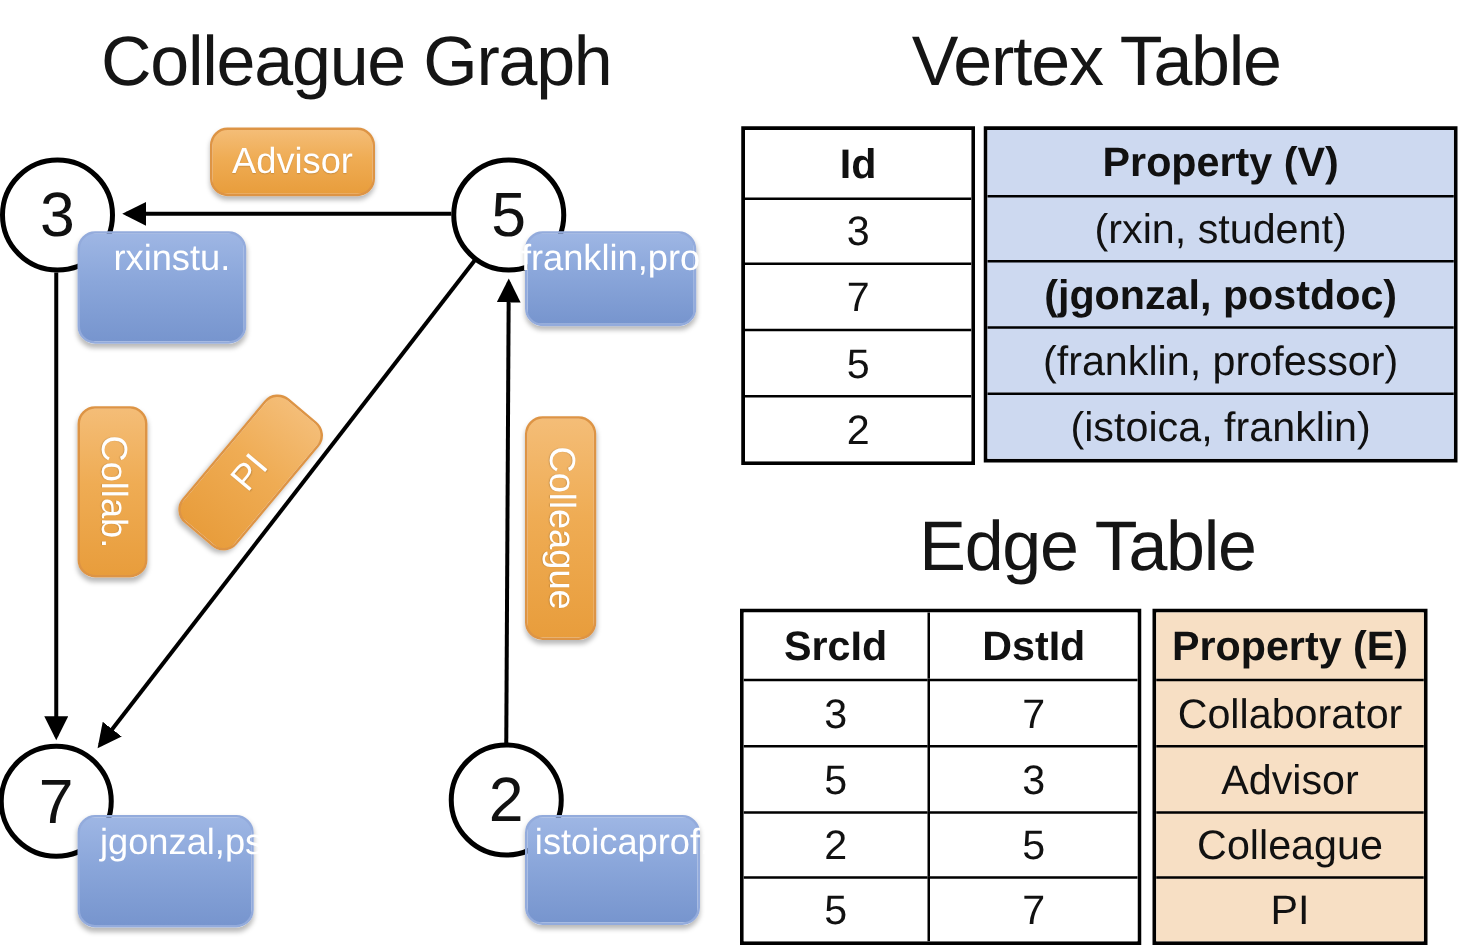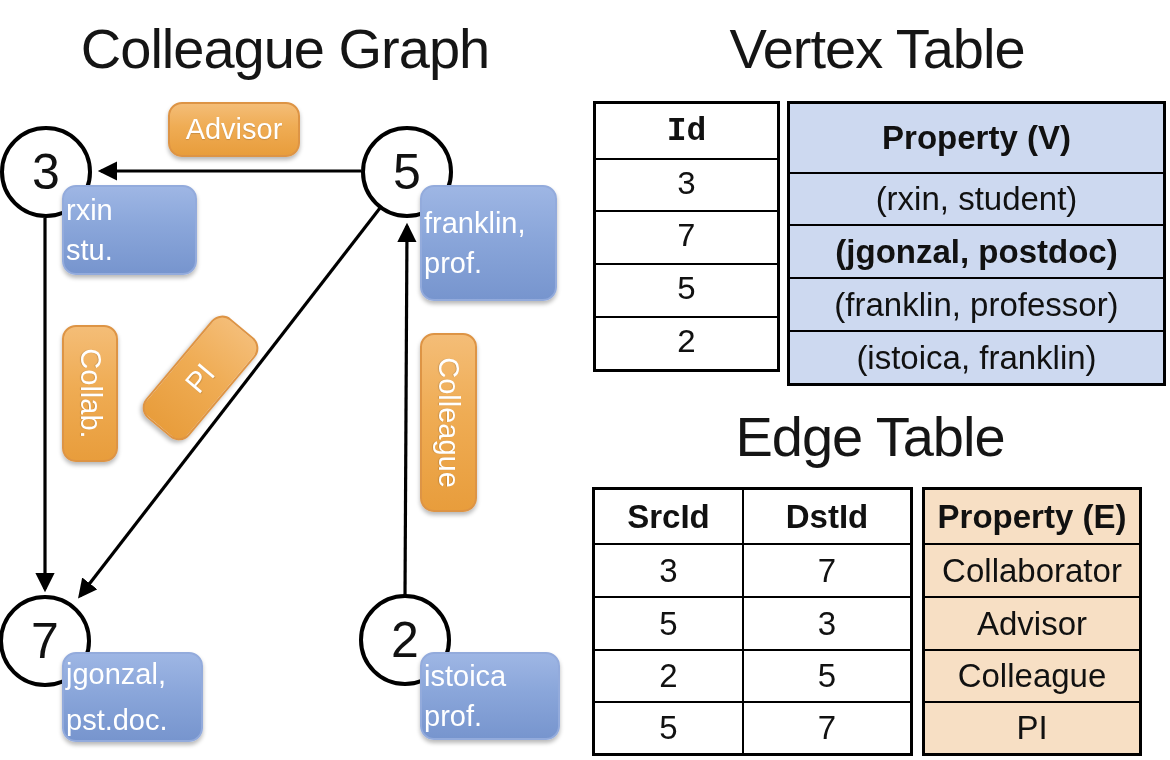--- a/index.html
+++ b/index.html
@@ -17,22 +17,22 @@
     background:#fff;border:4px solid #000;box-sizing:border-box;
     display:flex;align-items:center;justify-content:center;
     font-size:50px;color:#111;z-index:1;
   }
   
   .vbox{
     position:absolute;border-radius:14px;box-sizing:border-box;
     background:linear-gradient(180deg,#9eb6e4 0%,#8aa6da 45%,#7795ce 100%);
     border:2px solid #93abdc;box-shadow:0 3px 4px rgba(0,0,0,.28);
     color:#fff;font-size:29px;line-height:1.38;
-    display:flex;flex-direction:column;justify-content:center;
-    padding-left:2px;z-index:3;
+    display:flex;flex-direction:row;justify-content:center;
+    padding-left:16px;z-index:3;
   }
   
   .ebox{
     position:absolute;border-radius:14px;box-sizing:border-box;
     background:linear-gradient(180deg,#f4bd77 0%,#efac54 45%,#e89d3c 100%);
     border:2px solid #dd9445;box-shadow:0 3px 4px rgba(0,0,0,.28);
     color:#fff;font-size:29px;display:flex;align-items:center;justify-content:center;
     z-index:3;text-shadow:0 1px 1px rgba(0,0,0,.15);
   }
   .ebox .vtext{transform:rotate(90deg);white-space:nowrap;}
@@ -84,21 +84,21 @@
       <span>7</span>
     </div>
   <div class="node" style="left:359px;top:594px;">
       <span>2</span>
     </div>
 
   <div class="vbox" style="left:62px;top:185px;width:135px;height:90px;">
     <span>rxin</span>
     <span>stu.</span>
   </div>
-  <div class="vbox" style="left:420px;top:185px;width:137px;height:116px;justify-content:center;">
+  <div class="vbox" style="left:420px;top:185px;width:137px;height:76px;justify-content:center;">
     <span>franklin,</span>
     <span>prof.</span>
   </div>
   <div class="vbox" style="left:62px;top:652px;width:141px;height:90px;justify-content:space-between;">
     <span>jgonzal,</span>
     <span>pst.doc.</span>
   </div>
   <div class="vbox" style="left:420px;top:652px;width:140px;height:88px;">
     <span>istoica</span>
     <span>prof.</span>
@@ -112,30 +112,30 @@
   </div>
   <div class="ebox" style="left:172px;top:313px;width:57px;height:130px;transform:rotate(40deg);">
     <span class="vtext-ccw">PI</span>
   </div>
   <div class="ebox" style="left:420px;top:333px;width:57px;height:179px;">
     <span class="vtext">Colleague</span>
   </div>
 
   <div class="big-title" style="left:877px;top:16px;">Vertex Table</div>
 
-  <div class="tbl" style="left:593px;top:101px;width:187px;font-family:Liberation Mono, monospace;">
+  <div class="tbl" style="left:593px;top:101px;width:187px;">
     <div class="cell hdr" style="height:54px;">Id</div>
     <div class="cell" style="height:52px;">3</div>
     <div class="cell" style="height:53px;">7</div>
     <div class="cell" style="height:53px;">5</div>
     <div class="cell" style="height:53px;">2</div>
   </div>
 
   <div class="tbl" style="left:787px;top:101px;width:379px;">
-    <div class="cell hdr fill-blue" style="height:68px;">Property (V)</div>
+    <div class="cell hdr fill-blue" style="height:52px;">Property (V)</div>
     <div class="cell prop-cell fill-blue" style="height:52px;">(rxin, student)</div>
     <div class="cell prop-cell fill-blue" style="height:53px;font-weight:bold;">(jgonzal, postdoc)</div>
     <div class="cell prop-cell fill-blue" style="height:53px;">(franklin, professor)</div>
     <div class="cell prop-cell fill-blue" style="height:53px;">(istoica, franklin)</div>
   </div>
 
   <div class="big-title" style="left:870px;top:404px;">Edge Table</div>
 
   <div class="tbl" style="left:592px;top:487px;width:321px;">
     <div class="row">

